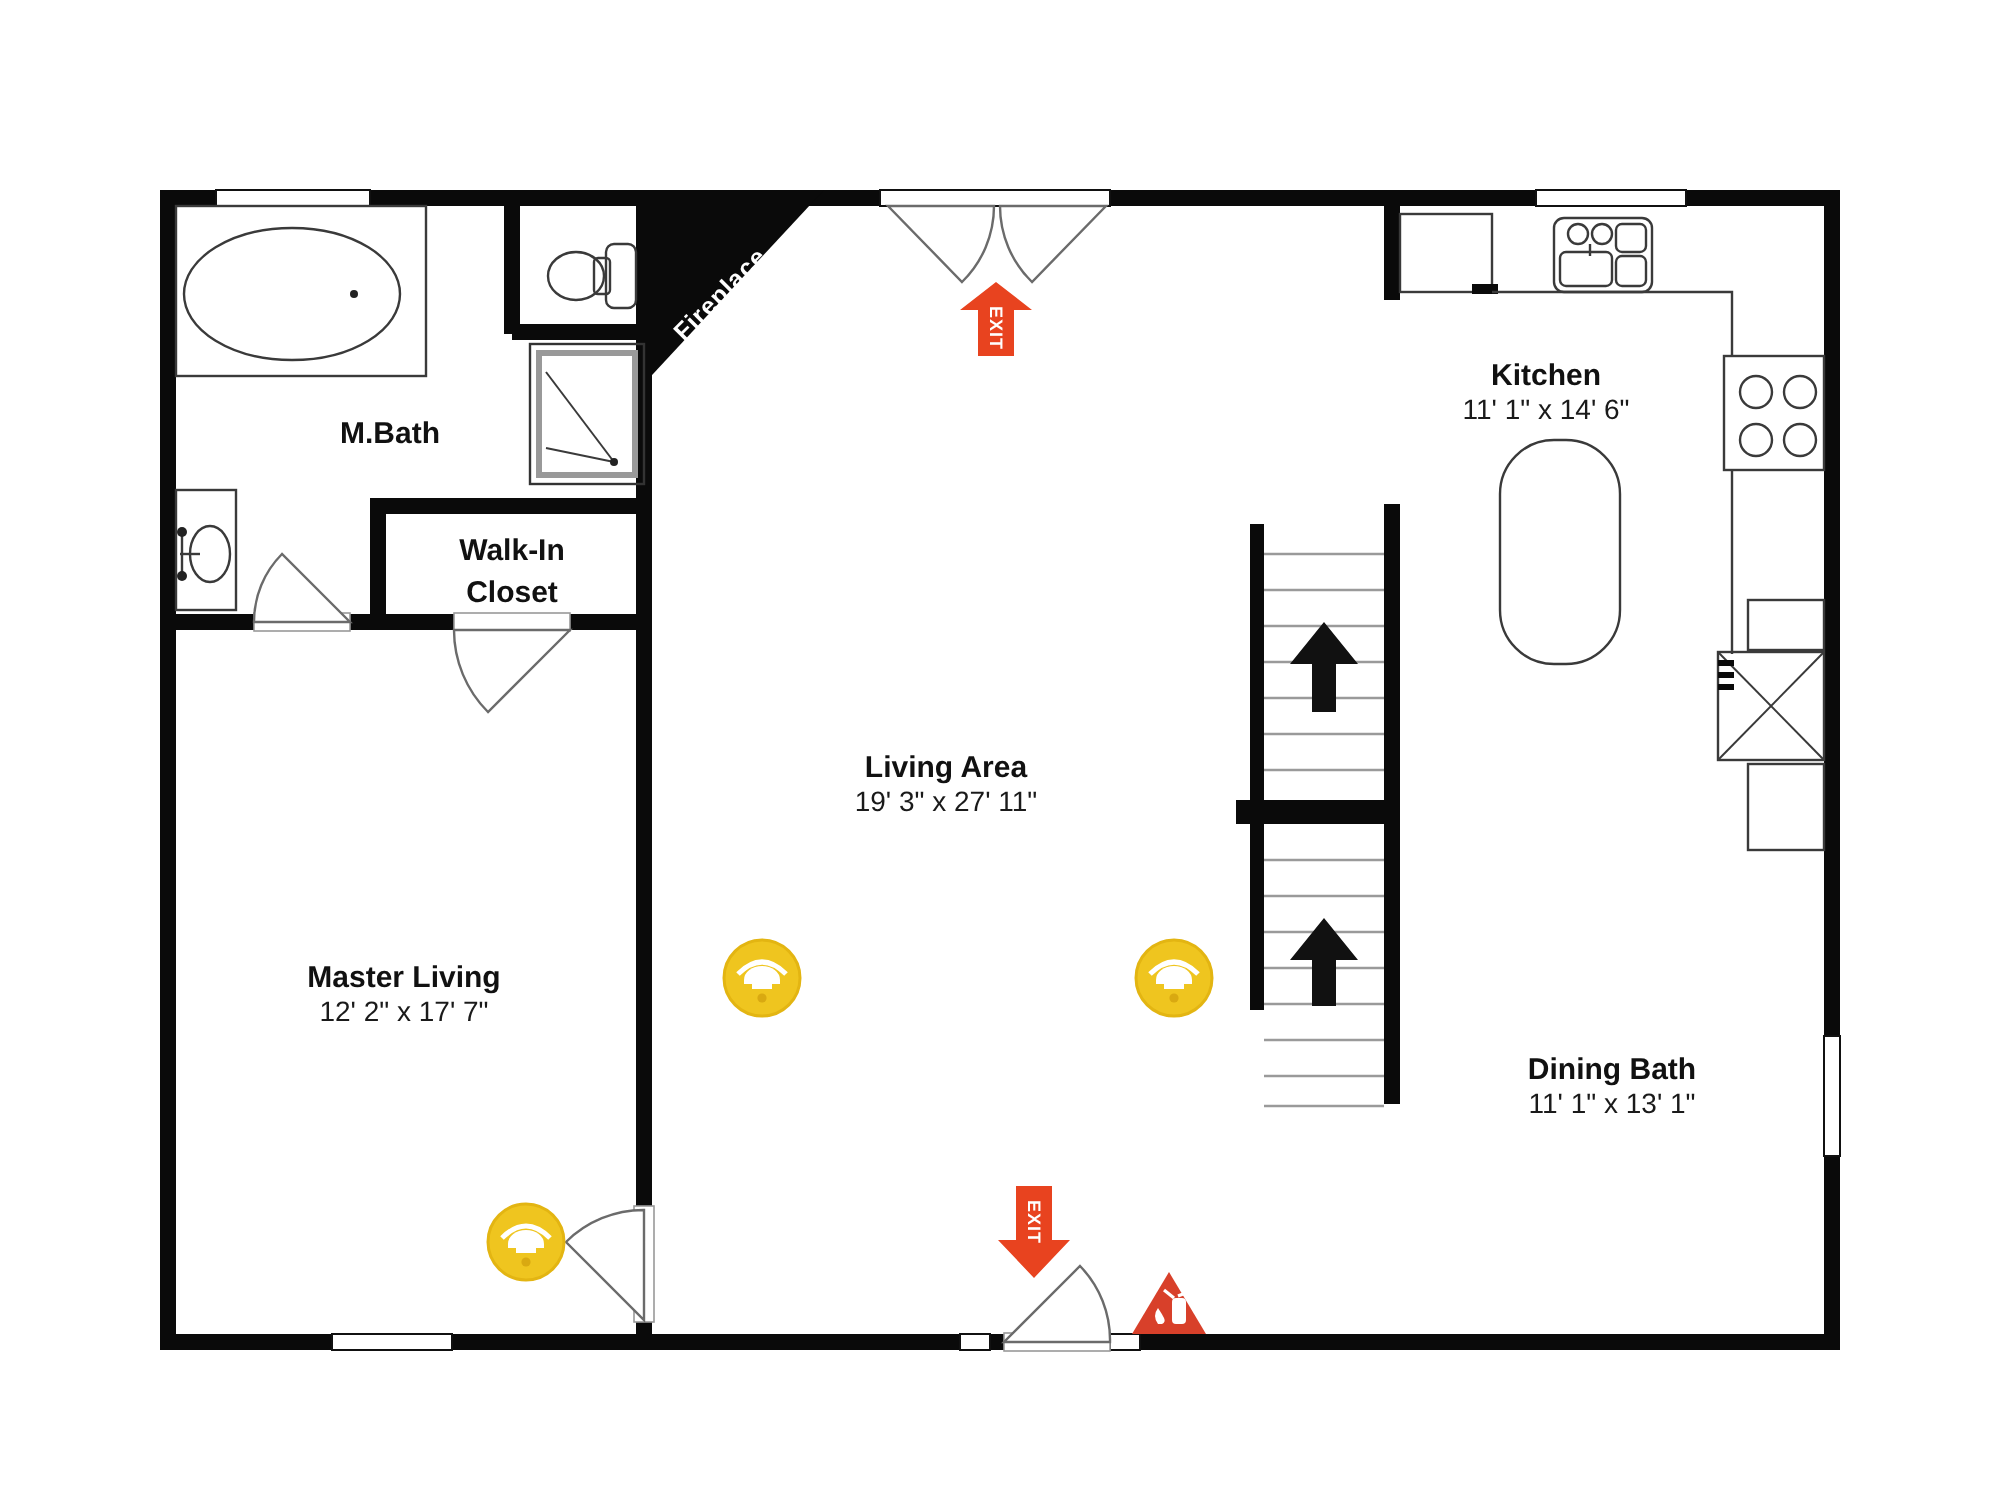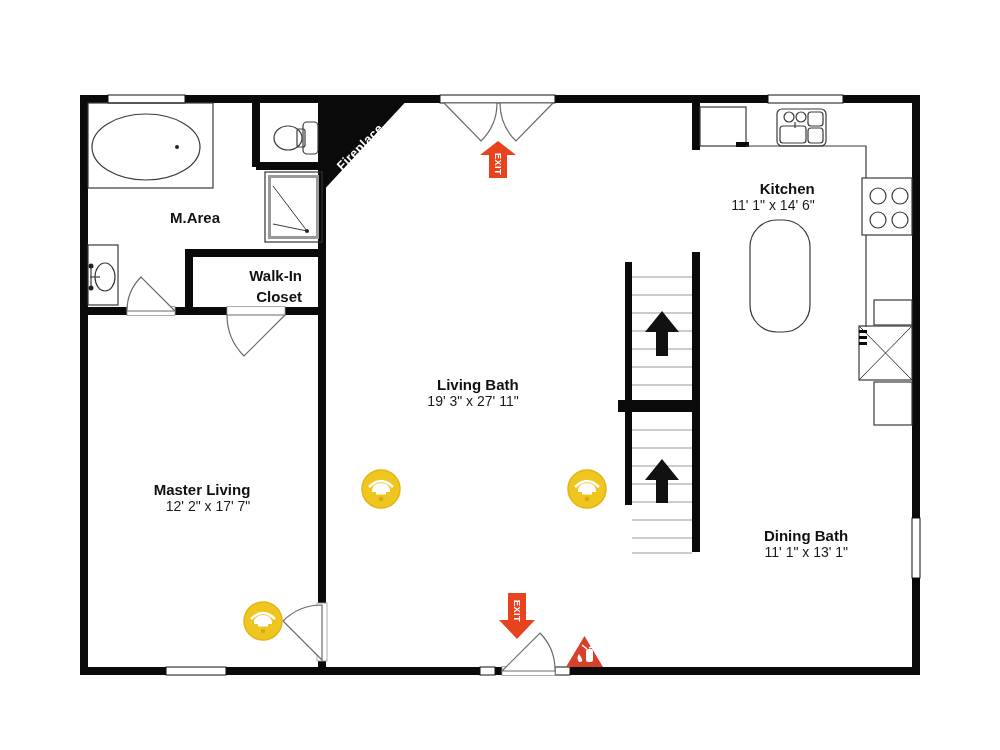--- a/index.html
+++ b/index.html
@@ -1,18 +1,18 @@
 <!DOCTYPE html>
 <html><head>
 <meta charset="utf-8">
 <style>
   html,body{margin:0;padding:0;background:#ffffff;}
   body{width:1000px;height:750px;position:relative;font-family:"Liberation Sans",sans-serif;}
   #plan{position:absolute;left:0;top:0;width:1000px;height:750px;}
-  .room-label{position:absolute;transform:translate(-50%,-50%);text-align:right;color:#111;}
+  .room-label{position:absolute;transform:translate(-50%,-50%);text-align:center;color:#111;}
   .room-name{font-weight:bold;font-size:15px;white-space:nowrap;}
   .room-dims{font-size:14px;white-space:nowrap;color:#1a1a1a;}
   .wrap{white-space:normal;width:92px;line-height:1.4;}
   svg text{font-family:"Liberation Sans",sans-serif;}
 </style>
 </head>
 <body>
 
 <svg id="plan" viewBox="0 0 1000 750" xmlns="http://www.w3.org/2000/svg">
 
@@ -171,34 +171,34 @@
   <g>
     <polygon fill="#D8402A" points="584.5,636 603,667 566,667"></polygon>
     <rect x="586" y="649" width="7" height="13" rx="2" fill="#ffffff"></rect>
     <line x1="587" y1="649" x2="582" y2="645" stroke="#ffffff" stroke-width="1.6"></line>
     <line x1="589" y1="648" x2="594" y2="646" stroke="#ffffff" stroke-width="1.6"></line>
     <path d="M 579,662 Q 576,658 579,654 Q 581,657 582,659 Q 583,661 581,662 Z" fill="#ffffff"></path>
   </g>
 </svg>
 
 <div class="room-label" style="left:195px;top:217px;">
-  <div class="room-name">M.Area</div>
+  <div class="room-name">M.Bath</div>
 </div>
 
 <div class="room-label" style="left:256px;top:286px;">
   <div class="room-name wrap">Walk-In Closet</div>
 </div>
 
 <div class="room-label" style="left:202px;top:497px;">
   <div class="room-name">Master Living</div>
   <div class="room-dims">12' 2" x 17' 7"</div>
 </div>
 
 <div class="room-label" style="left:473px;top:392px;">
-  <div class="room-name">Living Bath</div>
+  <div class="room-name">Living Area</div>
   <div class="room-dims">19' 3" x 27' 11"</div>
 </div>
 
 <div class="room-label" style="left:773px;top:196px;">
   <div class="room-name">Kitchen</div>
   <div class="room-dims">11' 1" x 14' 6"</div>
 </div>
 
 <div class="room-label" style="left:806px;top:543px;">
   <div class="room-name">Dining Bath</div>

